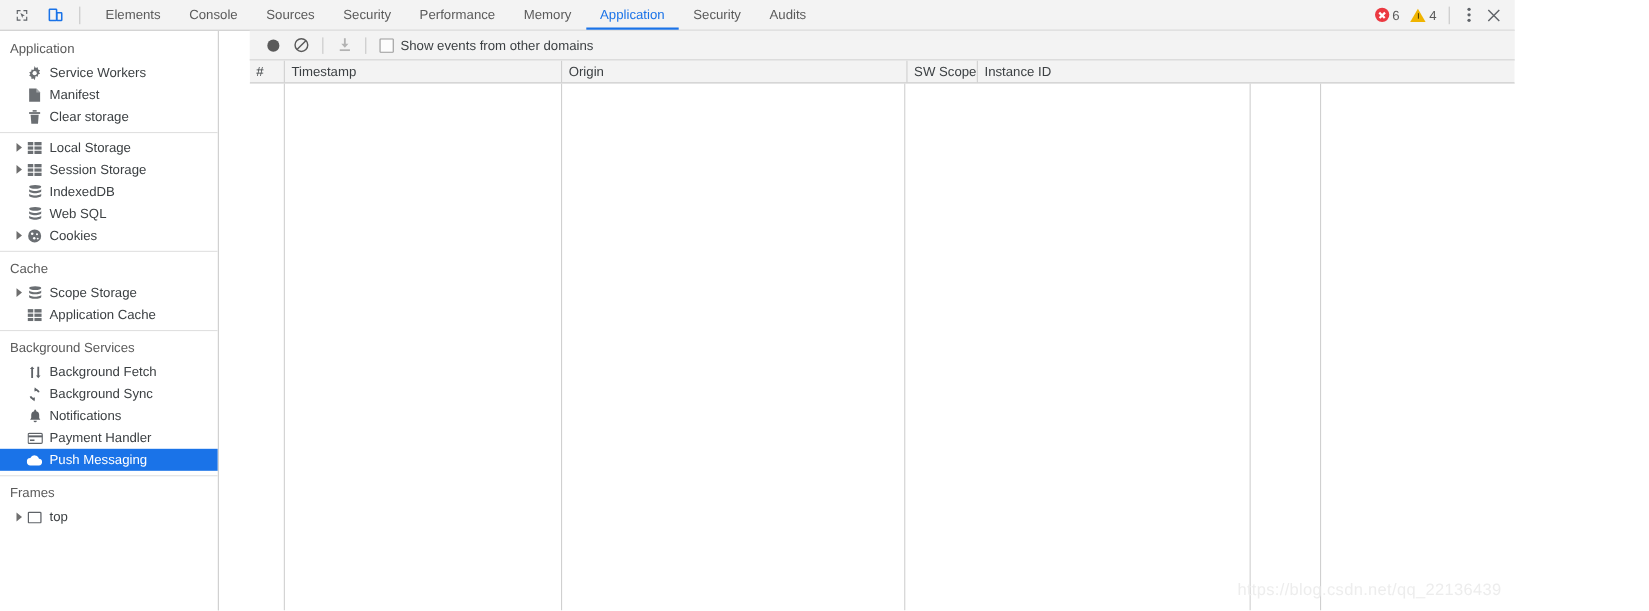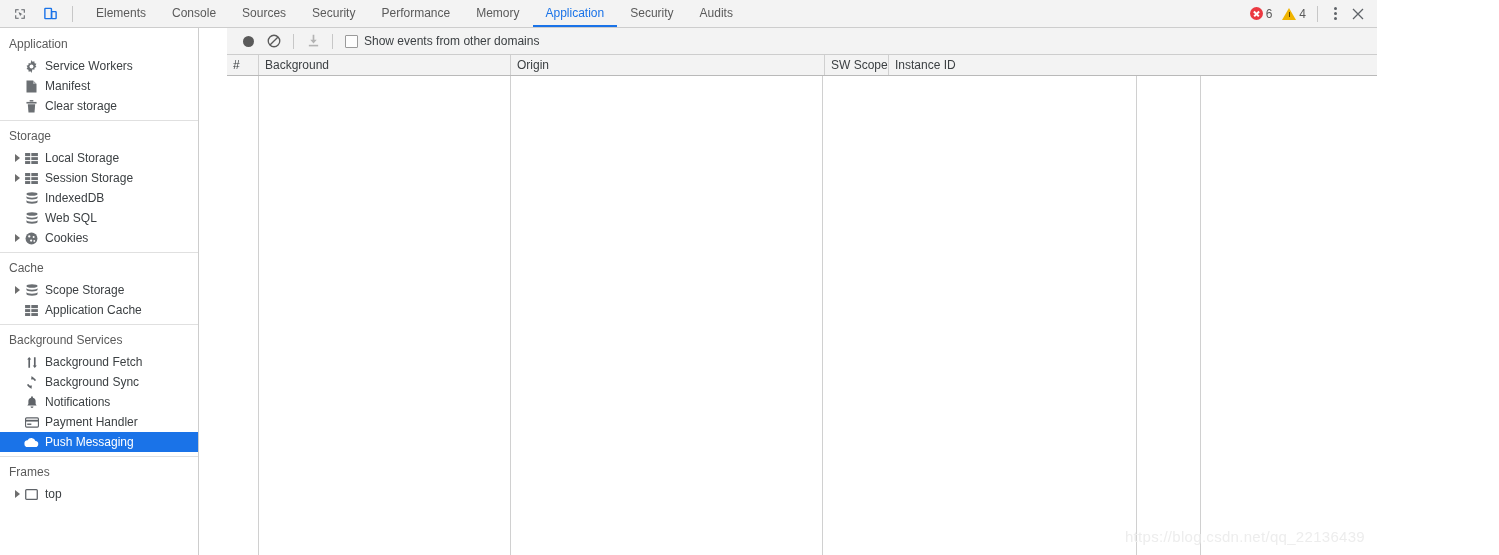--- a/index.html
+++ b/index.html
@@ -426,21 +426,20 @@
           <svg width="11" height="13" viewBox="0 0 12 14">
               <rect x="4" y="0" width="4" height="1.6" fill="#6b6f73"></rect>
               <rect x="0.5" y="2" width="11" height="1.8" fill="#6b6f73"></rect>
               <path d="M2 4.5h8l-0.7 9h-6.6z" fill="#6b6f73"></path>
             </svg>
         </span>
         <span class="lbl">Clear storage</span>
       </div>
       <div class="sec-divider"></div>
 
-      <div class="sec-title">Storage</div>
       <div class="nav-item">
         <span class="arrow">
             <i></i>
           </span>
         <span class="ico">
           <svg width="13" height="11" viewBox="0 0 14 12">
               <rect x="0" y="0" width="5.6" height="3.4" fill="#6b6f73"></rect>
               <rect x="6.8" y="0" width="7.2" height="3.4" fill="#6b6f73"></rect>
               <rect x="0" y="4.5" width="5.6" height="3.2" fill="#6b6f73"></rect>
               <rect x="6.8" y="4.5" width="7.2" height="3.2" fill="#6b6f73"></rect>
@@ -644,21 +643,21 @@
         <div class="tsep"></div>
         <label class="cb-wrap">
           <span class="cbox"></span>
           <span>Show events from other domains</span>
         </label>
       </div>
 
       <div class="grid">
         <div class="grid-head">
           <div class="gh c-num">#</div>
-          <div class="gh c-ts">Background</div>
+          <div class="gh c-ts">Timestamp</div>
           <div class="gh c-origin">Origin</div>
           <div class="gh c-scope">SW Scope</div>
           <div class="gh c-iid">Instance ID</div>
         </div>
         <div class="grid-body">
           <div class="gcol c-num"></div>
           <div class="gcol c-ts"></div>
           <div class="gcol c-event"></div>
           <div class="gcol c-origin"></div>
           <div class="gcol c-scope"></div>

